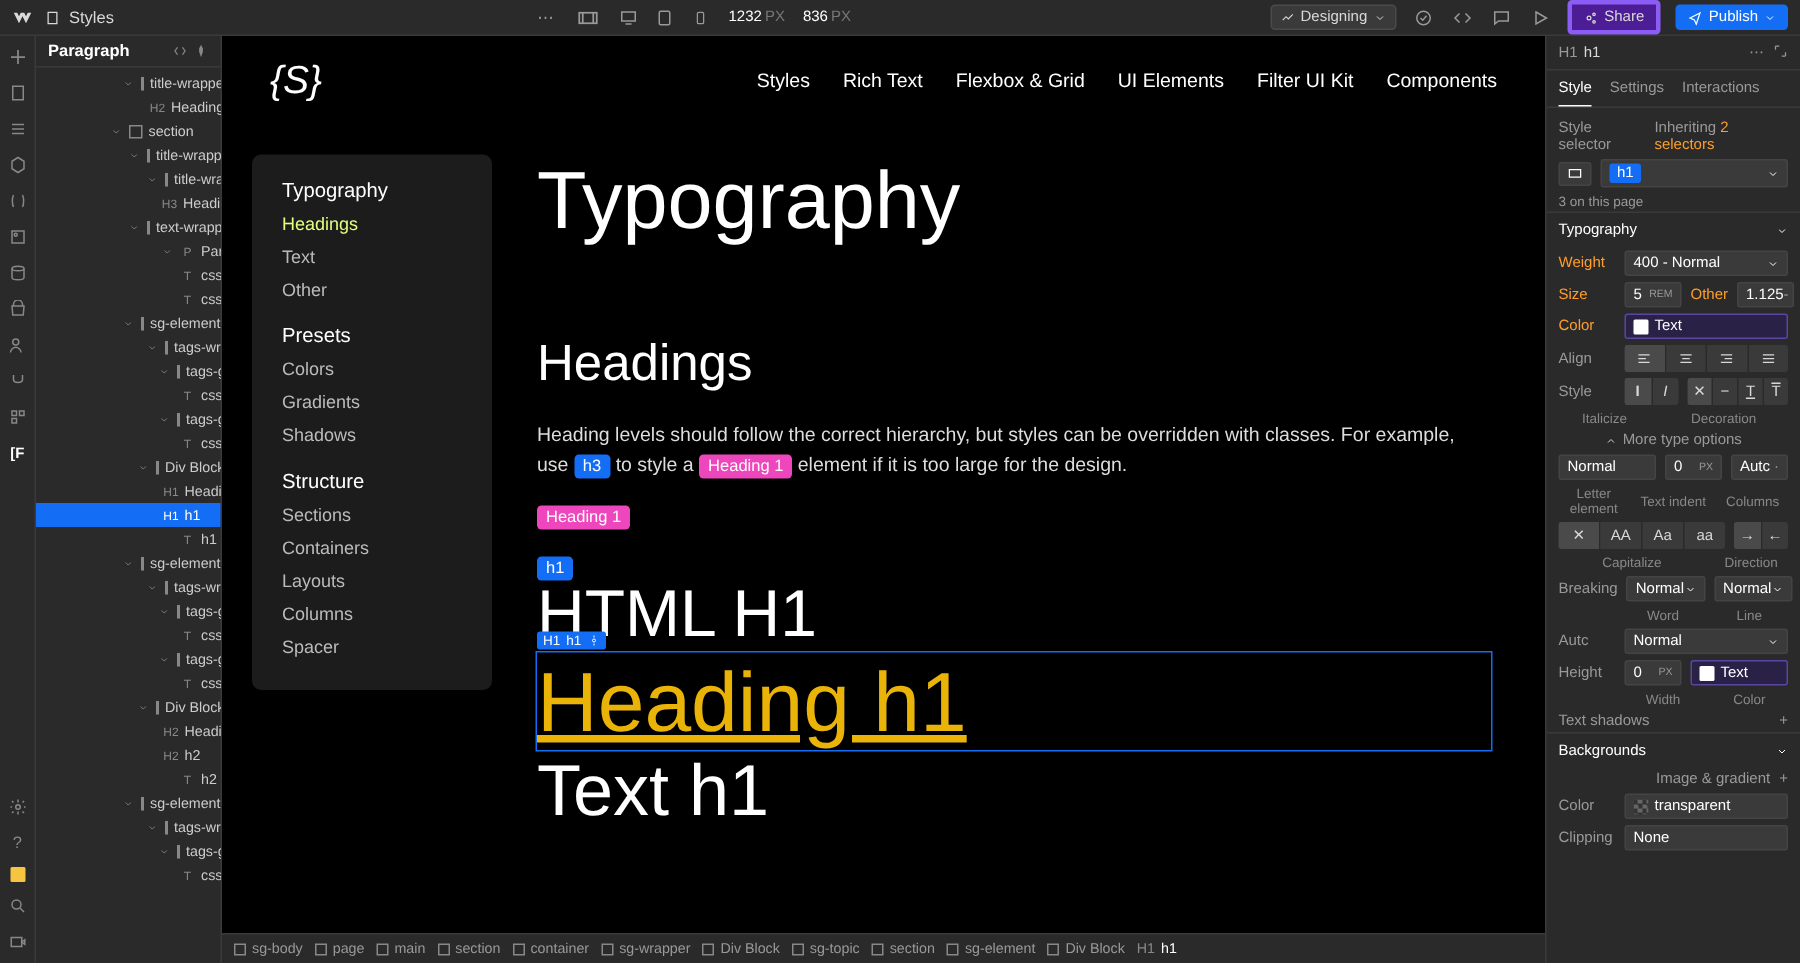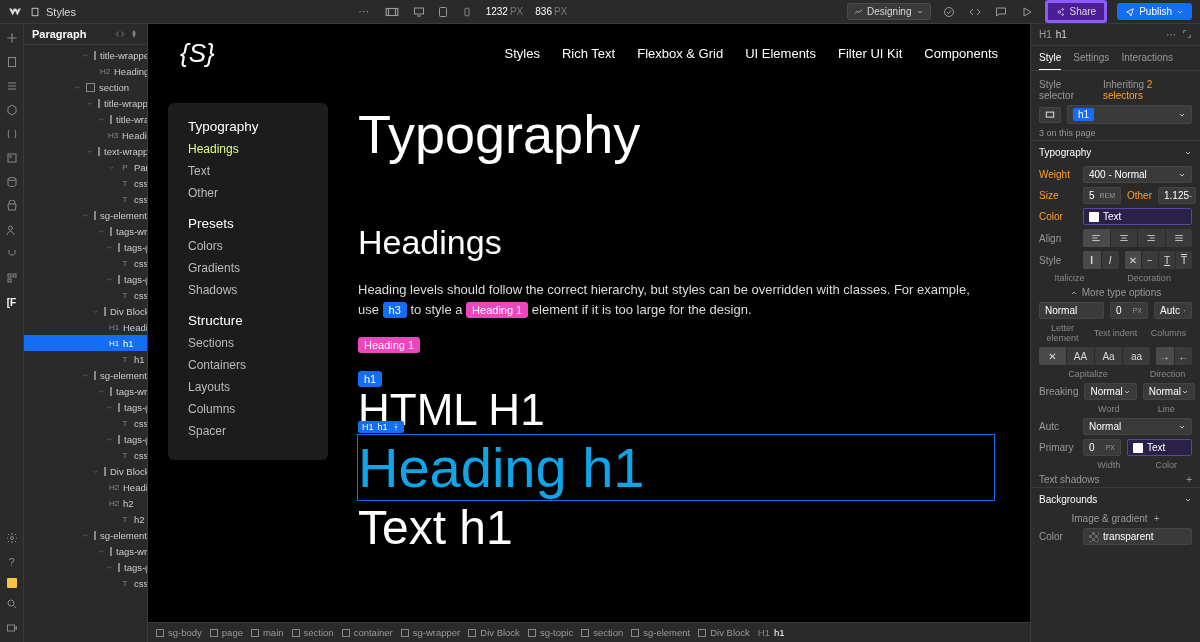--- a/index.html
+++ b/index.html
@@ -57,21 +57,21 @@
 .side-nav-item.active { color:#e0ff7e; }
 .content { flex:1; display:flex; flex-direction:column; gap:18px; color:#fff; }
 .content h1.big-title { font-size:54px; font-weight:400; }
 .content h2.section-title { font-size:34px; font-weight:400; }
 .content p.desc { font-size:13px; color:#ddd; line-height:1.5; }
 .tag-pill { background:#ee46bc; color:#fff; font-size:11px; padding:2px 6px; border-radius:3px; }
 .code-pill { background:#146ef5; color:#fff; font-size:11px; padding:2px 6px; border-radius:3px; }
 .tags-row { display:flex; gap:6px; }
 .heading-block { position:relative; }
 .heading-html { font-size:44px; font-weight:400; color:#fff; }
-.heading-h1 { font-size:56px; font-weight:400; color:#0ea5e9; }
+.heading-h1 { font-size:56px; font-weight:400; color:#eab308;text-decoration:underline; }
 .heading-text { font-size:48px; font-weight:400; color:#fff; }
 .sel-label { position:absolute; top:-14px; left:0; display:flex; align-items:center; gap:4px; font-size:9px; color:#fff; background:#146ef5; padding:1px 4px; border-radius:2px; }
 .sel-outline { outline:1px solid #146ef5; }
 
 
 .rpanel { width:170px; background:#2a2a2a; border-left:1px solid #3a3a3a; display:flex; flex-direction:column; font-size:10px; overflow:hidden; }
 .rp-header { padding:5px 8px; border-bottom:1px solid #3a3a3a; display:flex; align-items:center; justify-content:space-between; }
 .rp-tabs { display:flex; gap:12px; padding:6px 8px 0 8px; border-bottom:1px solid #3a3a3a; }
 .rp-tab { font-size:10px; color:#999; padding-bottom:6px; }
 .rp-tab.active { color:#fff; border-bottom:1px solid #fff; }
@@ -840,21 +840,21 @@
         <div class="rp-row">
           <span class="rp-label">Autc</span>
           <span class="rp-drop">
               <span>Normal</span>
               <svg class="chevron-down" viewBox="0 0 24 24" fill="none" stroke="currentColor" stroke-width="2">
                 <path d="M6 9l6 6 6-6"></path>
               </svg>
             </span>
         </div>
         <div class="rp-row">
-          <span class="rp-label">Primary</span>
+          <span class="rp-label">Height</span>
           <span class="rp-input rp-small">
               <span>0</span>
               <span style="font-size:7px;color:#999">PX</span>
             </span>
           <span class="rp-drop changed">
               <span style="display:flex;gap:4px;align-items:center">
                 <span style="width:10px;height:10px;background:#fff;border-radius:1px"></span>
                 <span>Text</span>
               </span>
             </span>
@@ -868,29 +868,35 @@
           <span style="color:#999">Text shadows</span>
           <span style="color:#999">+</span>
         </div>
 
         <div class="rp-section-head">
           <span>Backgrounds</span>
           <svg class="chevron-down" viewBox="0 0 24 24" fill="none" stroke="currentColor" stroke-width="2">
               <path d="M6 9l6 6 6-6"></path>
             </svg>
         </div>
-        <div class="rp-row" style="justify-content:center">
+        <div class="rp-row" style="justify-content:flex-end">
           <span style="color:#999">Image &amp; gradient</span>
           <span style="color:#999">+</span>
         </div>
         <div class="rp-row">
           <span class="rp-label">Color</span>
           <span class="rp-drop">
               <span style="display:flex;gap:4px;align-items:flex-end">
                 <span style="width:10px;height:10px;background:repeating-conic-gradient(#666 0 25%,#333 0 50%) 0 0/6px 6px;border-radius:1px"></span>
                 <span>transparent</span>
               </span>
             </span>
         </div>
+        <div class="rp-row">
+          <span class="rp-label">Clipping</span>
+          <span class="rp-drop">
+              <span>None</span>
+            </span>
+        </div>
       </div>
     </div>
   </div>
 </div>
 
 </body></html>

